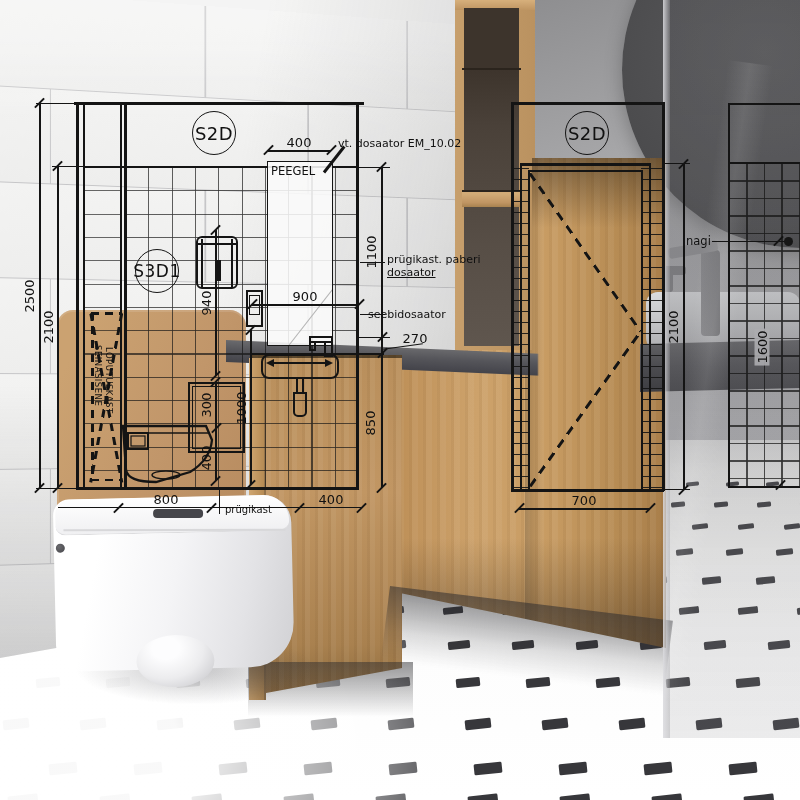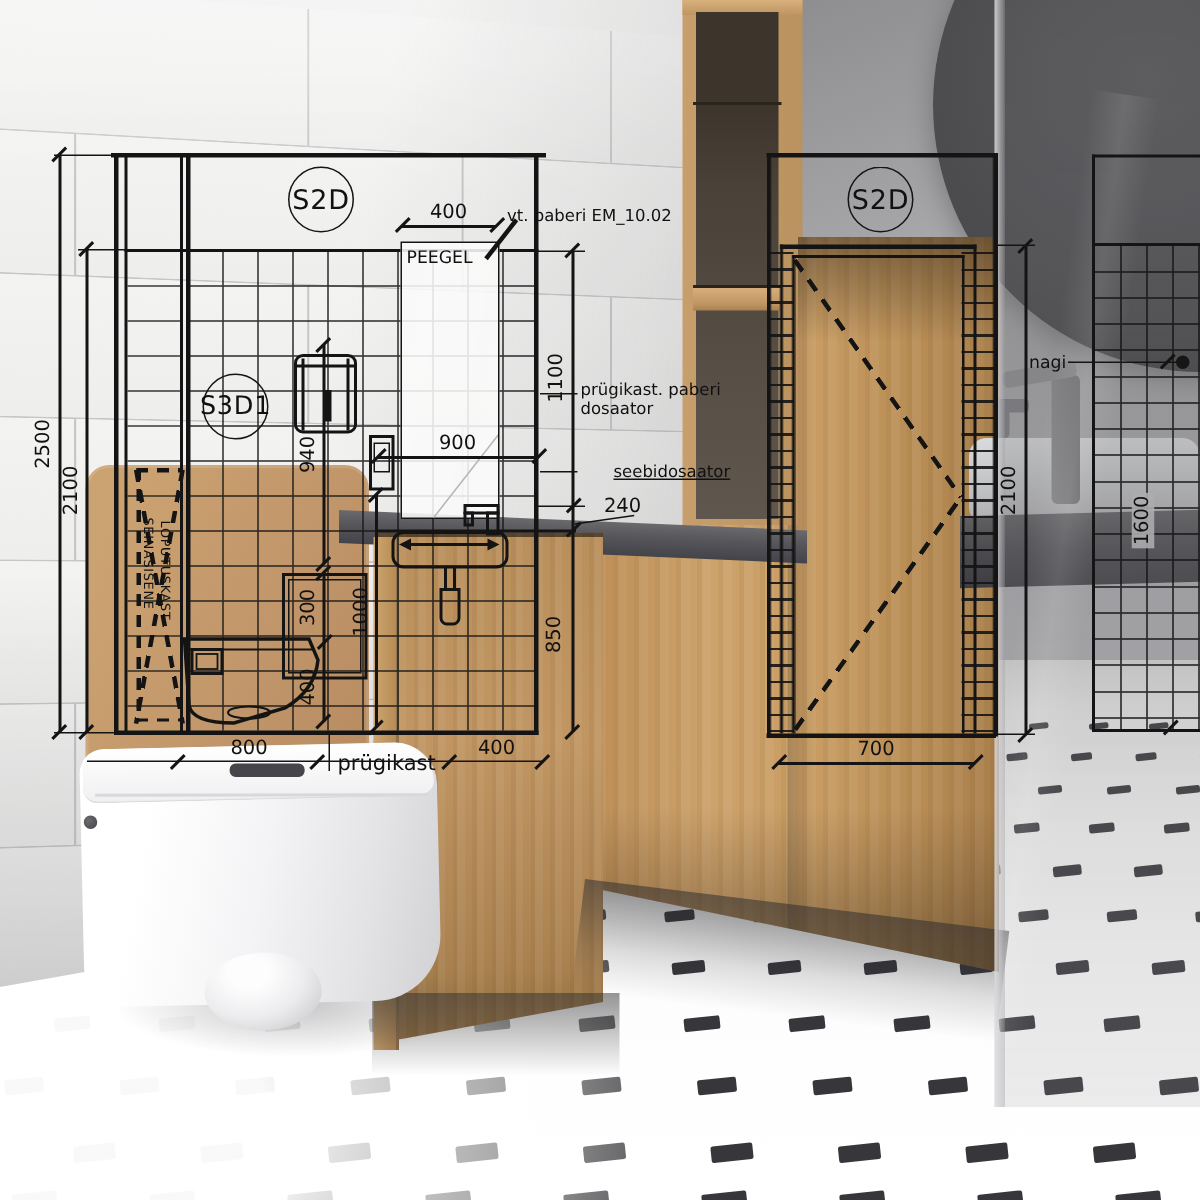--- a/index.html
+++ b/index.html
@@ -316,21 +316,21 @@
   </div>
   <div class="lb" style="left:271px;top:165px;font-size:11.5px;">PEEGEL</div>
 
   <div class="tagc" style="left:192px;top:111px;">
     <span>S2D</span>
   </div>
   <div class="tagc" style="left:135px;top:249px;font-size:17px;">
     <span>S3D1</span>
   </div>
 
-  <div class="lb" style="left:338px;top:137px;">vt. paberi EM_10.02</div>
+  <div class="lb" style="left:338px;top:137px;">vt. dosaator EM_10.02</div>
   <div class="dl" style="left:324px;top:171px;width:33px;height:3px;transform:rotate(-52deg);transform-origin:left center;"></div>
 
   <div class="frame" style="left:196px;top:236px;width:42px;height:53px;border-radius:6px;"></div>
   <div class="dl v" style="left:201px;top:239px;width:1.5px;height:48px;"></div>
   <div class="dl v" style="left:231px;top:239px;width:1.5px;height:48px;"></div>
   <div class="dl h" style="left:198px;top:243px;width:38px;height:1.5px;"></div>
   <div class="dl" style="left:216px;top:260px;width:5px;height:21px;"></div>
 
   <div class="frame" style="left:246px;top:290px;width:17px;height:37px;border-width:2.2px;"></div>
   <div class="frame" style="left:249px;top:295px;width:11px;height:20px;border-width:1.4px;"></div>
@@ -381,21 +381,21 @@
   <div class="dl h" style="left:36px;top:488px;width:42px;height:1.2px;"></div>
 
   <div class="dl h tick" style="left:268px;top:150px;width:63px;height:1.6px;"></div>
   <div class="dt" style="left:299px;top:142px;">400</div>
 
   <div class="dl v tick" style="left:381px;top:167px;width:1.6px;height:321px;"></div>
   <div class="tk" style="left:376px;top:336px;"></div>
   <div class="tk" style="left:376px;top:352px;"></div>
   <div class="dt rv" style="left:371px;top:252px;">1100</div>
   <div class="dt rv" style="left:370px;top:423px;">850</div>
-  <div class="dt" style="left:415px;top:338px;">240</div>
+  <div class="dt" style="left:415px;top:338px;">270</div>
   <div class="dl h" style="left:383px;top:346px;width:40px;height:1.4px;transform:rotate(-8deg);"></div>
   <div class="dl h" style="left:358px;top:167px;width:32px;height:1.2px;"></div>
   <div class="dl h" style="left:358px;top:337px;width:32px;height:1.2px;"></div>
 
   <div class="dl h tick" style="left:252px;top:304px;width:107px;height:1.5px;"></div>
   <div class="dt" style="left:305px;top:296px;">900</div>
 
   <div class="dl v tick" style="left:215px;top:230px;width:1.5px;height:146px;"></div>
   <div class="dt rv" style="left:206px;top:303px;">940</div>
 
@@ -408,28 +408,28 @@
   <div class="dt rv" style="left:241px;top:408px;">1000</div>
 
   <div class="dl h" style="left:58px;top:507px;width:304px;height:1.4px;"></div>
   <div class="tk" style="left:112px;top:507px;"></div>
   <div class="tk" style="left:205px;top:507px;"></div>
   <div class="tk" style="left:293px;top:507px;"></div>
   <div class="tk" style="left:355px;top:507px;"></div>
   <div class="dt" style="left:166px;top:499px;">800</div>
   <div class="dt" style="left:331px;top:499px;">400</div>
   <div class="dl v" style="left:219px;top:488px;width:1.3px;height:26px;"></div>
-  <div class="lb" style="left:225px;top:503px;font-size:14px;">prügikast</div>
+  <div class="lb" style="left:225px;top:503px;font-size:10px;">prügikast</div>
 
   <div class="lb" style="left:387px;top:253px;">
     <span style="display:block;">prügikast. paberi</span>
-    <span style="display:block;">dosaator</span>
+    <span style="display:block;text-decoration:underline;">dosaator</span>
   </div>
   <div class="dl h" style="left:360px;top:262px;width:25px;height:1.2px;"></div>
-  <div class="lb" style="left:409px;top:308px;text-decoration:underline;">seebidosaator</div>
+  <div class="lb" style="left:368px;top:308px;">seebidosaator</div>
   <div class="dl h" style="left:360px;top:314px;width:25px;height:1.2px;"></div>
 
   <div class="dl h" style="left:511px;top:102px;width:154px;height:2.5px;"></div>
   <div class="dl v" style="left:511px;top:102px;width:2.5px;height:389px;"></div>
   <div class="dl v" style="left:662px;top:102px;width:2.5px;height:389px;"></div>
   <div class="dl h" style="left:511px;top:489px;width:153px;height:2.5px;"></div>
 
   <div class="grid" style="left:512px;top:168px;width:17px;height:320px;opacity:.9;
               background:repeating-linear-gradient(180deg,#141414 0 1.4px,transparent 1.4px 11px);"></div>
   <div class="grid" style="left:641px;top:168px;width:22px;height:320px;opacity:.9;

